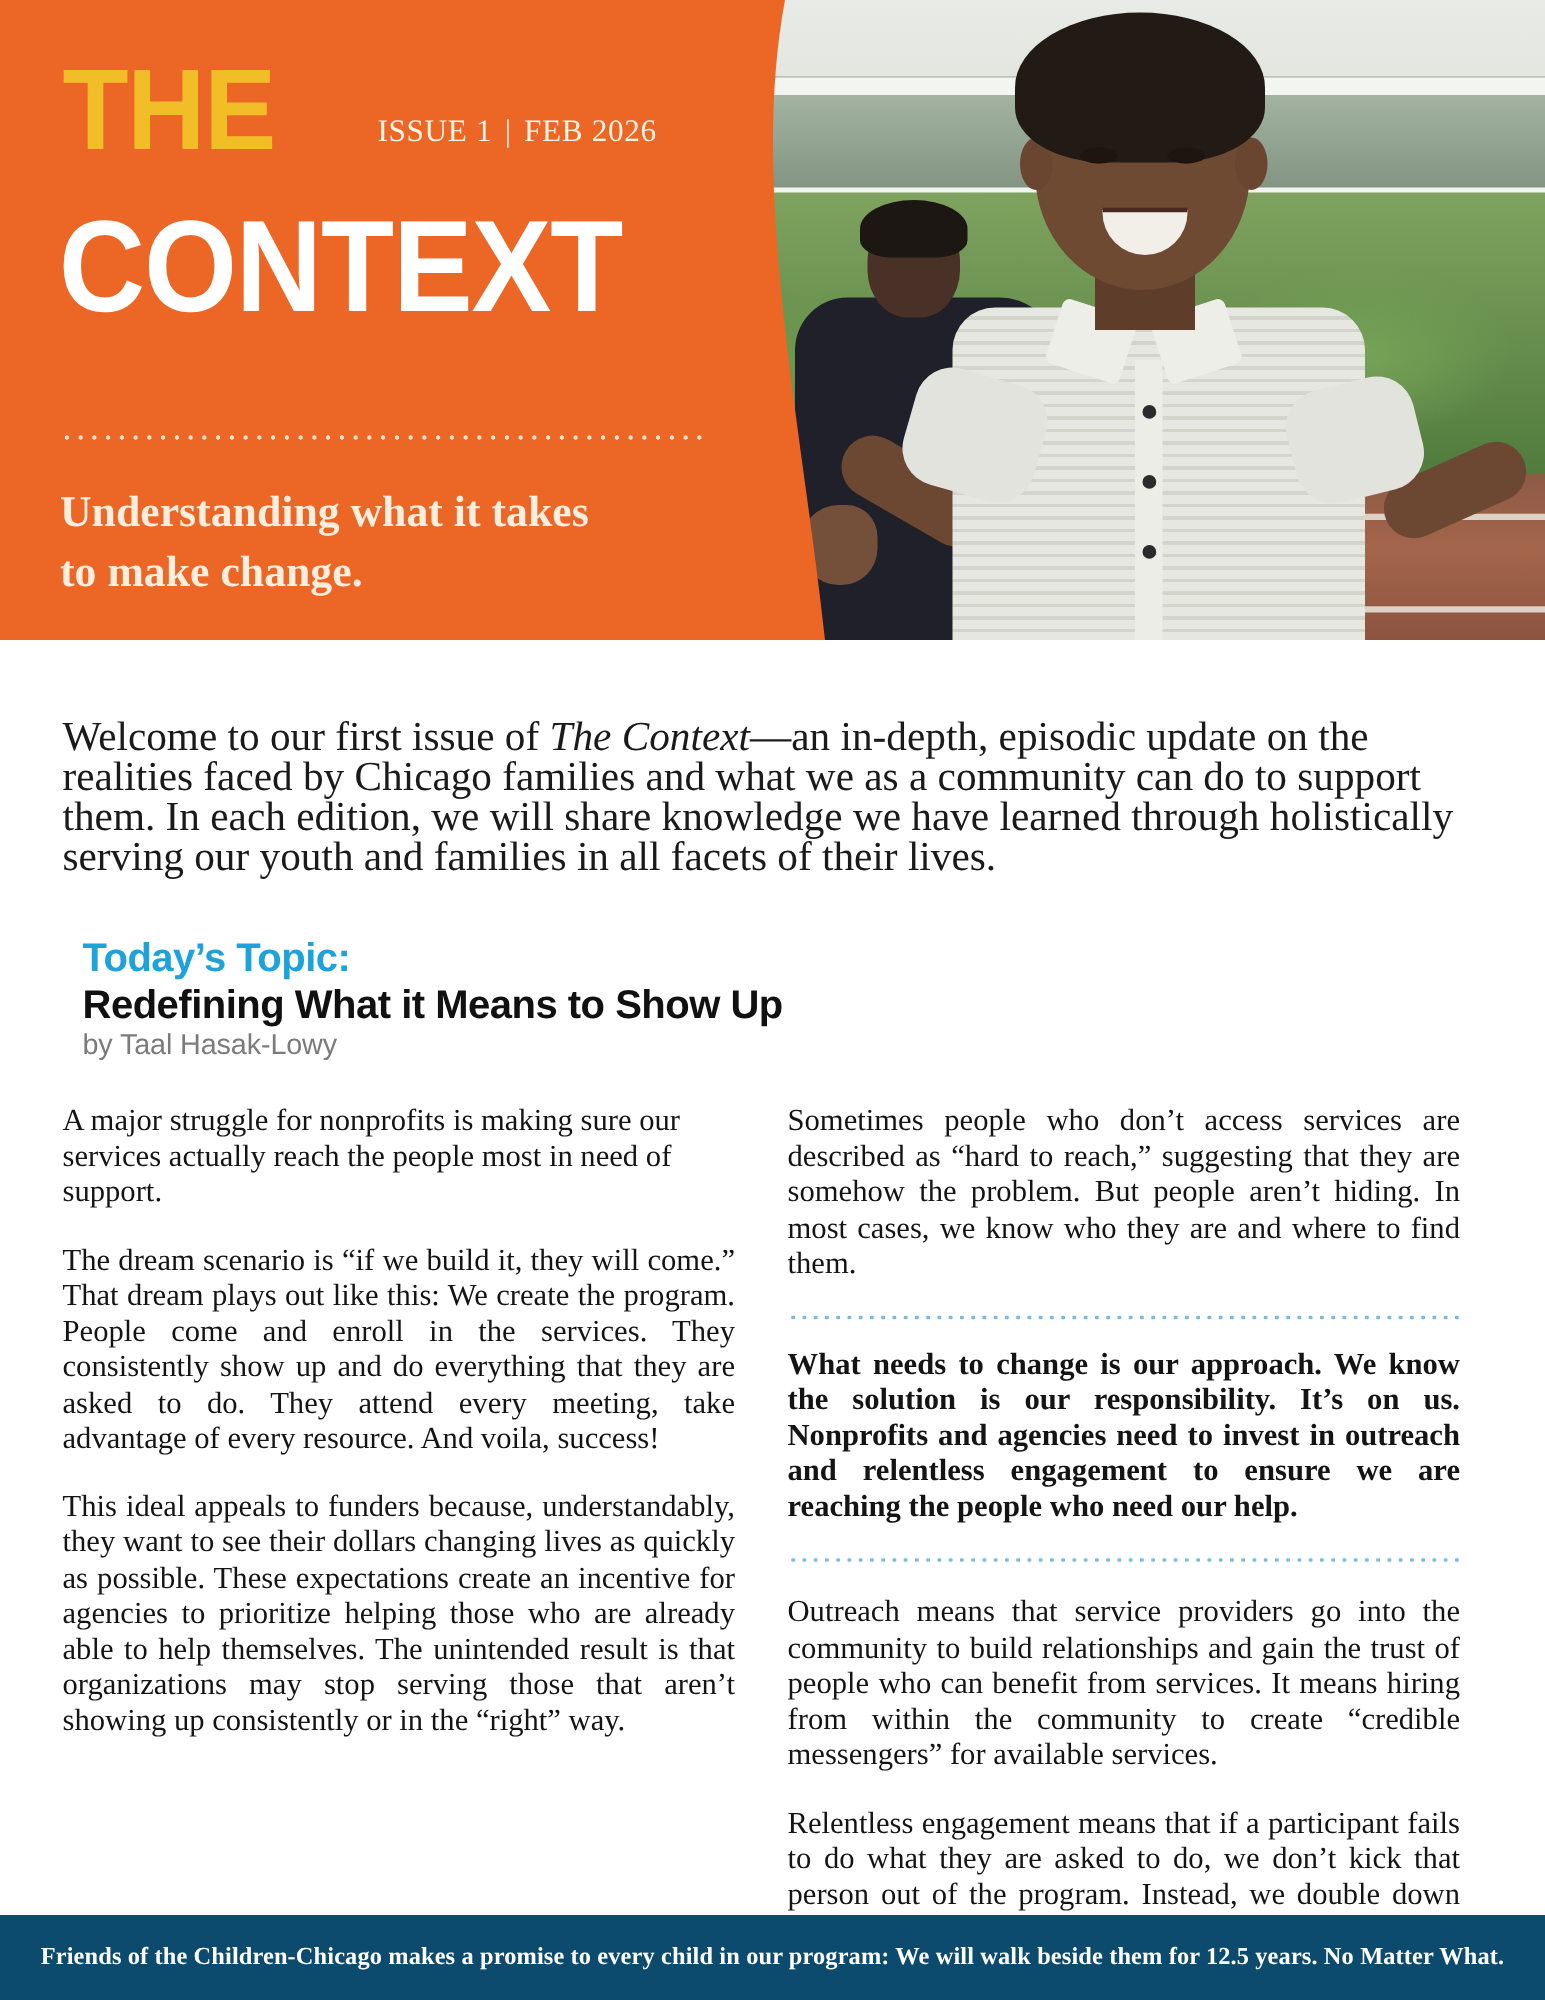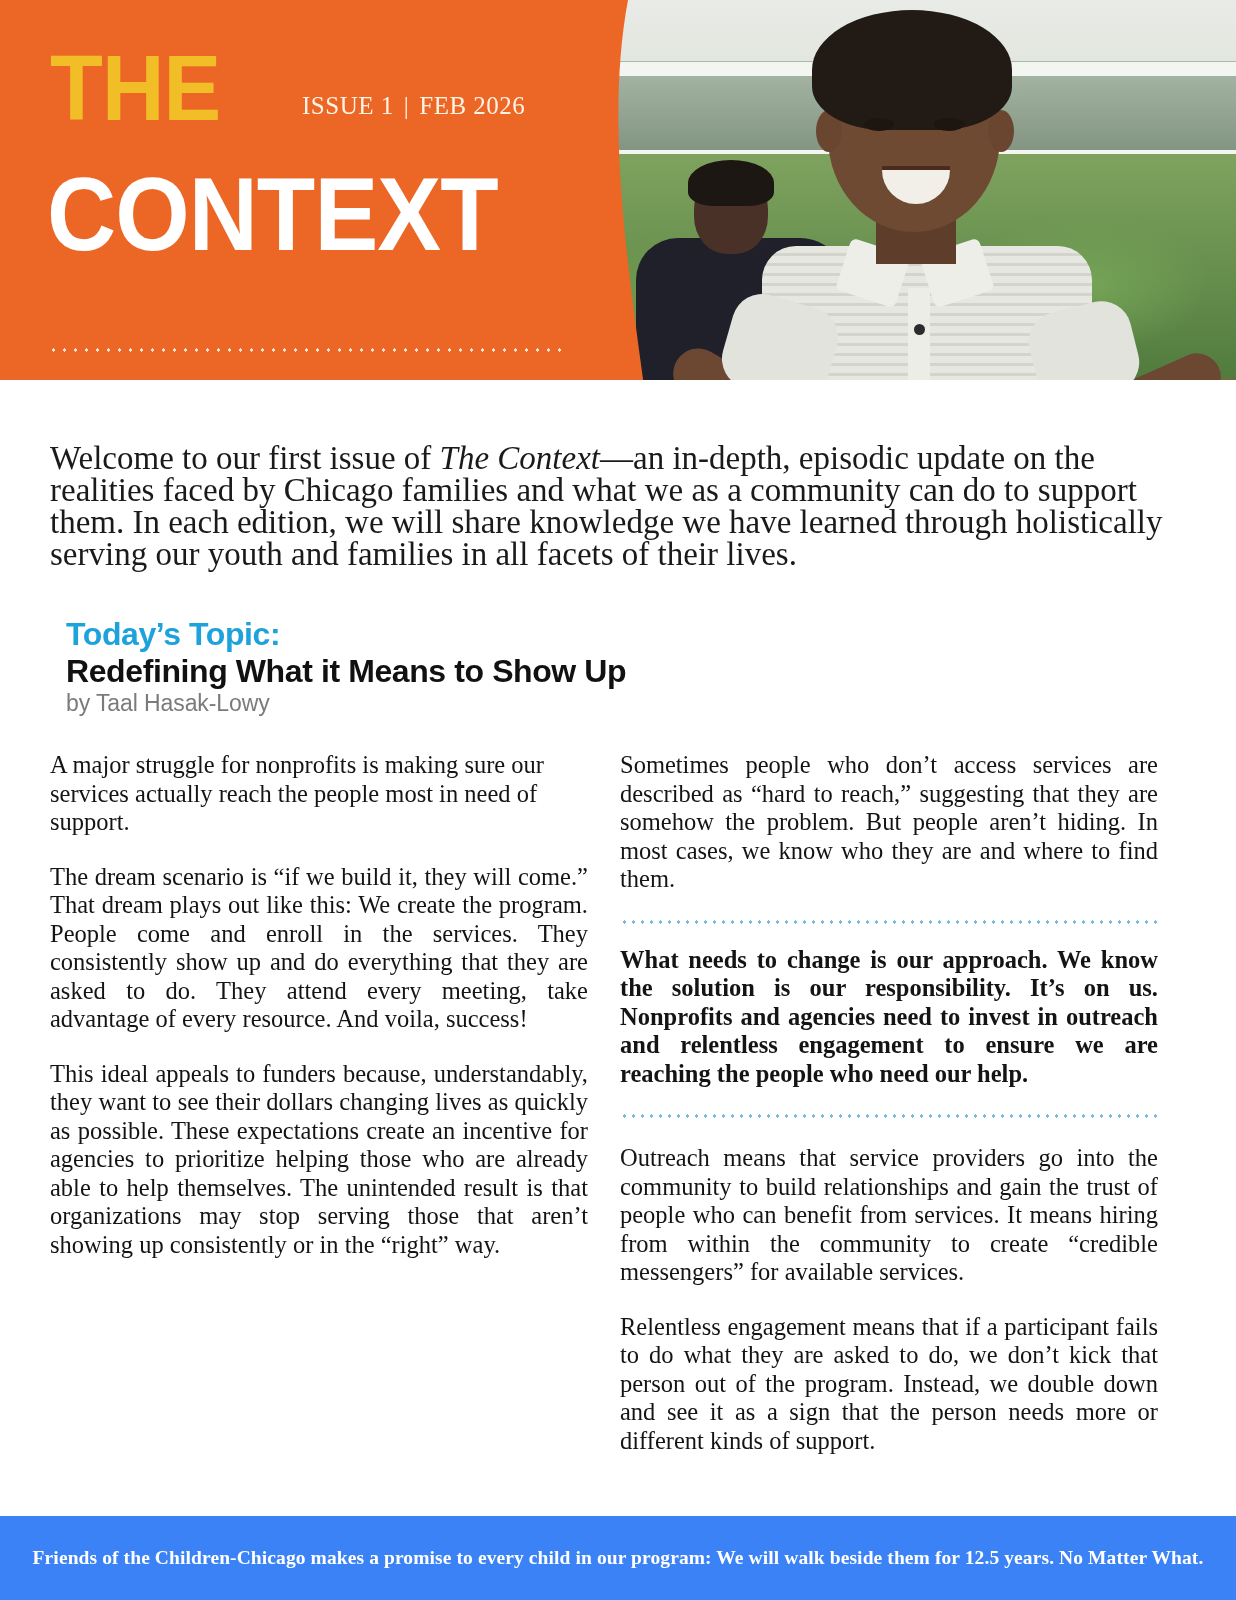--- a/index.html
+++ b/index.html
@@ -12,21 +12,21 @@
     height: 1600px;
     font-family: "Liberation Serif", serif;
     overflow: hidden;
     position: relative;
   }
 
   
   .masthead {
     position: relative;
     width: 1236px;
-    height: 380px;
+    height: 512px;
     overflow: hidden;
     background: #ffffff;
   }
 
   
   .masthead-photo {
     position: absolute;
     top: 0;
     right: 0;
     width: 660px;
@@ -261,21 +261,21 @@
     font-weight: 400;
     font-size: 23px;
     color: #7b7b7b;
     margin-left: 16px;
     letter-spacing: -0.1px;
   }
 
   .columns {
     margin-top: 34px;
     display: flex;
-    gap: 32px;
+    gap: 42px;
   }
   .col { width: 538px; }
   .col p {
     margin: 0 0 26px 0;
     font-size: 24.5px;
     line-height: 28.5px;
     color: #141414;
     text-align: justify;
   }
   .col p:last-child { margin-bottom: 0; }
@@ -297,22 +297,22 @@
     background-repeat: repeat-x;
   }
   .rule-dots.below { margin: 24px 0 26px 0; }
 
   
   .footer {
     position: absolute;
     left: 0;
     bottom: 0;
     width: 1236px;
-    height: 84px;
-    background: #3b82f6;
+    height: 68px;
+    background: #0c4a6e;
     display: flex;
     align-items: center;
     justify-content: center;
   }
   .footer-text {
     font-family: "Liberation Serif", serif;
     font-weight: 700;
     font-size: 19.5px;
     color: #ffffff;
     letter-spacing: .1px;

